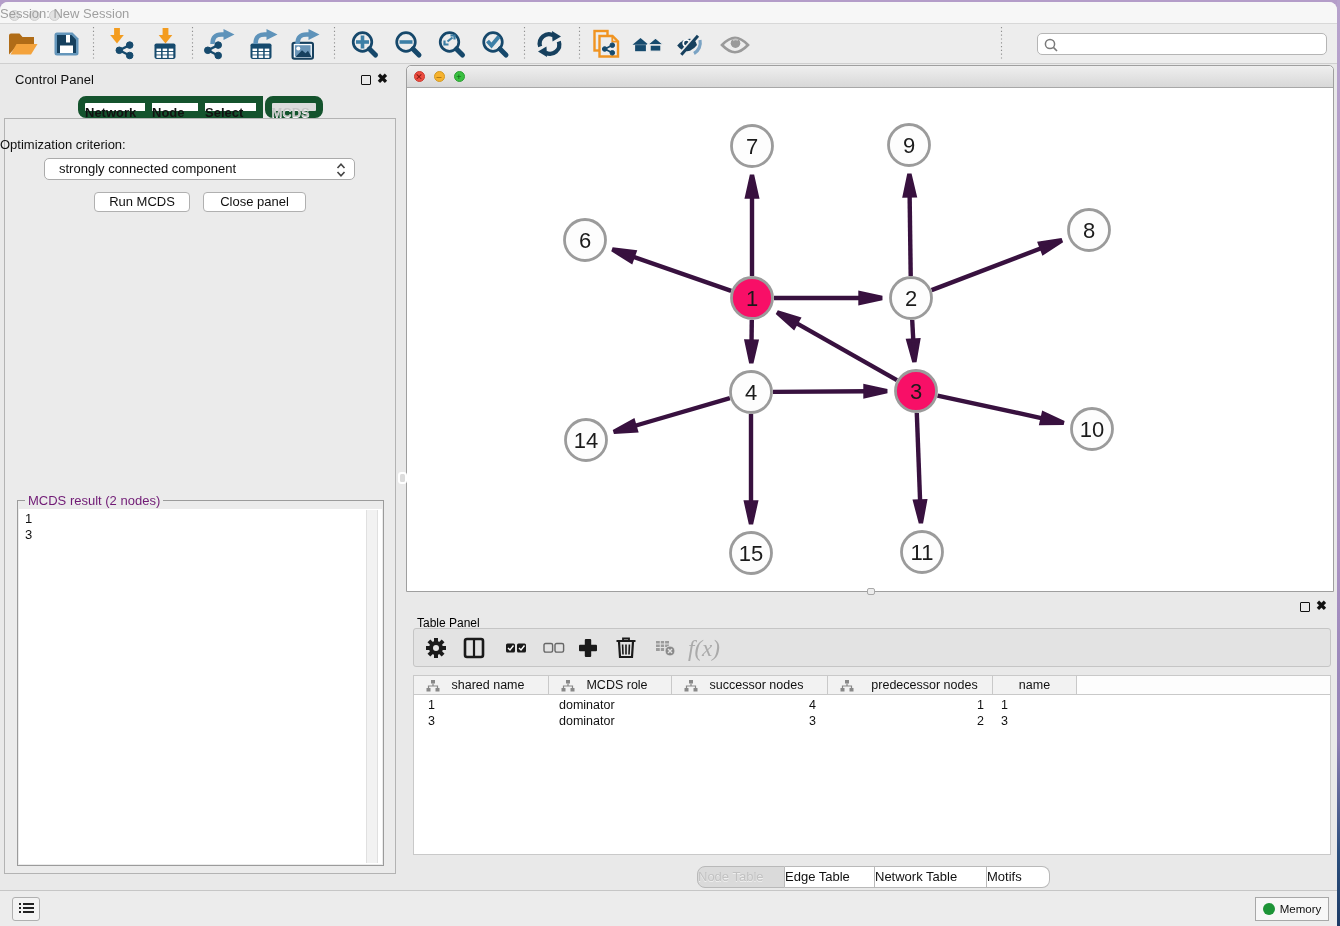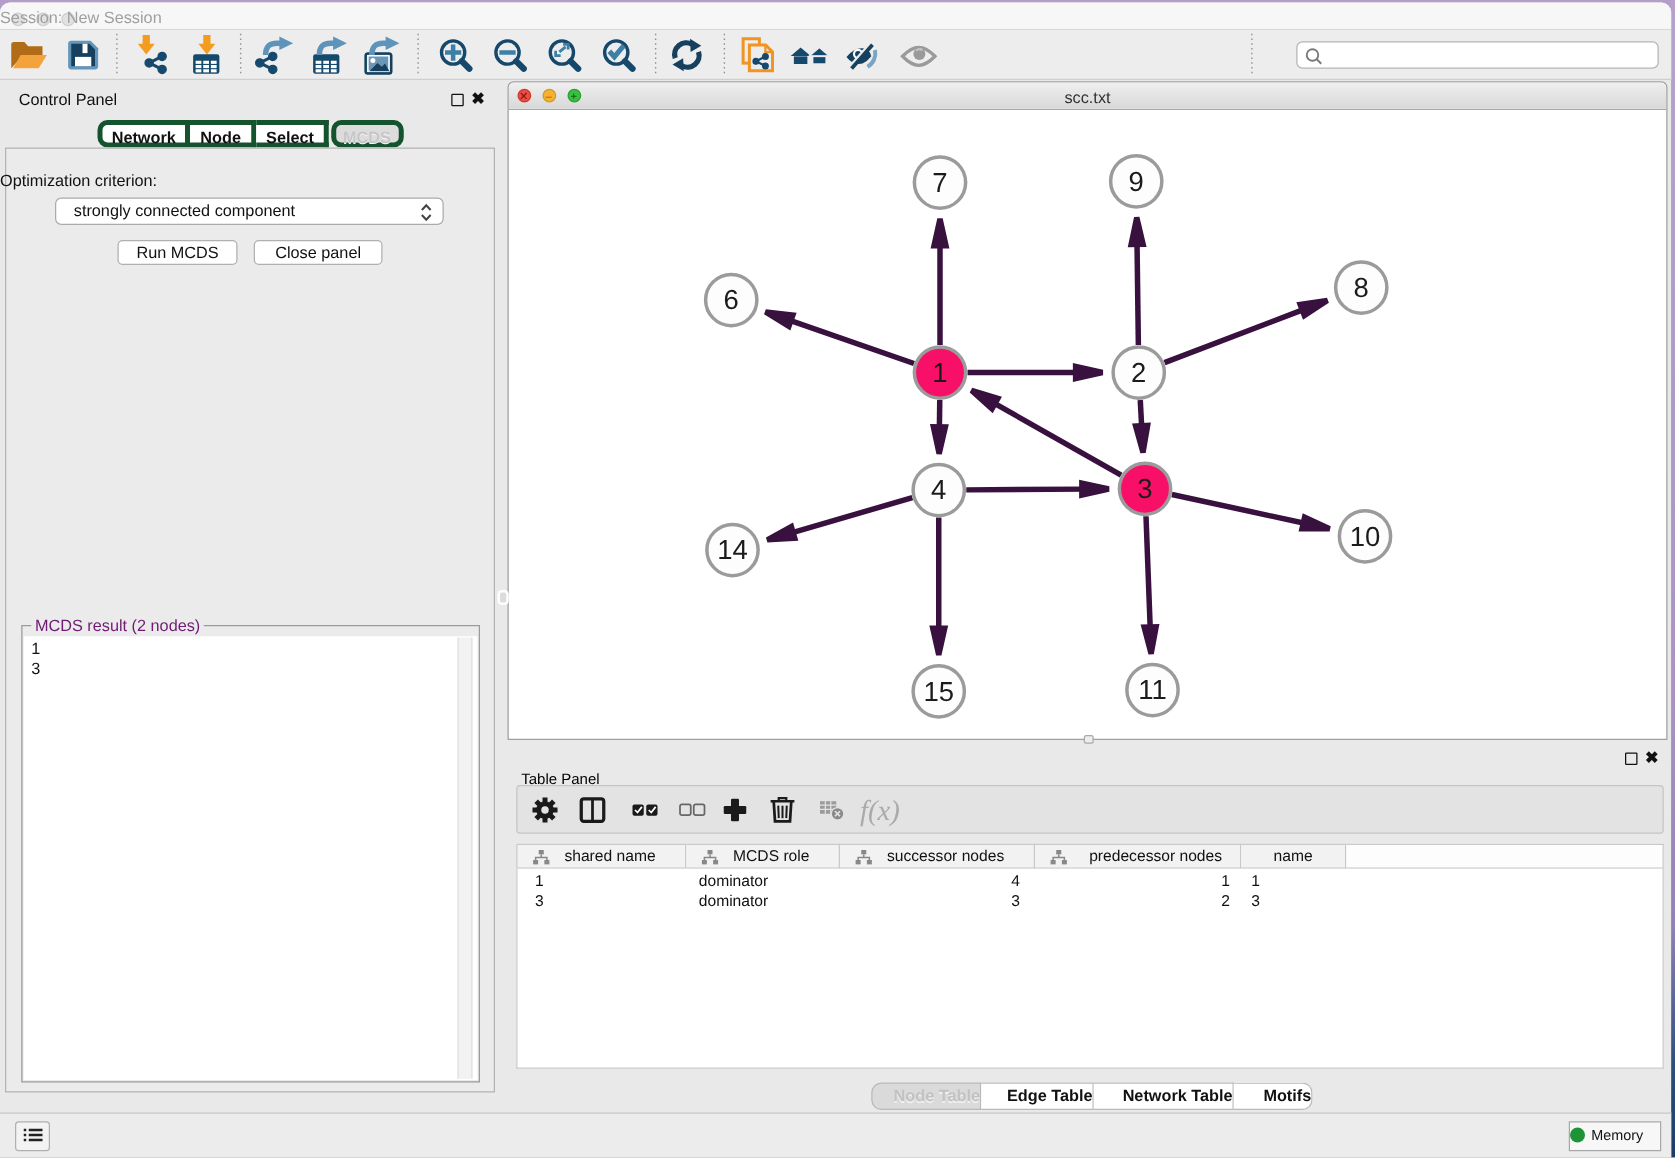--- a/index.html
+++ b/index.html
@@ -7,43 +7,43 @@
 #deskR{left:1337px;top:0;width:3px;height:926px;background:linear-gradient(180deg,#b7a2cc 0%,#ab92c3 60%,#9181b5 80%,#2c4f7e 92%,#1d3b66 100%)}
 #win{left:0;top:2px;width:1337px;height:924px;background:#e9e9e9;border-radius:8px 8px 0 0}
 #titlebar{left:0;top:2px;width:1337px;height:22px;background:#f7f7f7;border-radius:8px 8px 0 0;border-bottom:1px solid #d8d8d8}
 .tl{top:7.5px;width:11px;height:11px;border-radius:50%;background:#e2e2e2;border:1px solid #cecece}
 #wtitle{top:6px;left:0;width:1337px;font-size:13px;color:#9f9f9f}
 #toolbar{left:0;top:24px;width:1337px;height:40px;background:#ededed;border-bottom:1px solid #cfcfcf}
 #search{left:1037px;top:33px;width:290px;height:22px;background:#fff;border:1px solid #b5b5b5;border-radius:5px}
 #cp-head{left:15px;top:72px;font-size:13px;color:#111}
 .fltbox{width:10px;height:10px;border:1.5px solid #111;border-radius:1px}
 .xclose{font-size:13px;font-weight:bold;color:#111}
-.tab{top:96px;height:22px;border:4px solid #14532d;background:#fff;font-size:13px;font-weight:bold;color:#111;text-align:center;line-height:20px}
+.tab{top:96px;height:22px;border:7px solid #14532d;background:#fff;font-size:13px;font-weight:bold;color:#111;line-height:20px}
 #pane{left:4px;top:118px;width:392px;height:756px;border:1px solid #b3b3b3;background:#ebebeb}
 #optlbl{left:0;top:137px;width:400px;text-align:left;font-size:13px;color:#111}
 #combo{left:44px;top:158px;width:311px;height:22px;background:#fff;border:1px solid #ababab;border-radius:5px;font-size:13px;color:#111;line-height:20px;padding-left:14px}
 .btn{top:192px;height:20px;background:#fff;border:1px solid #b0b0b0;border-radius:4px;font-size:13px;color:#111;text-align:center;line-height:18px}
 #fieldset{left:17px;top:500px;width:367px;height:366px;border:1px solid #9b9b9b}
 #legend{left:25px;top:493px;background:#ebebeb;padding:0 3px;font-size:13px;color:#701a75}
 #resultbox{left:19px;top:509px;width:363px;height:355px;background:#fff;font-size:13px;color:#111;line-height:16px;padding:2px 0 0 6px}
 #vsb{left:366px;top:510px;width:12px;height:353px;background:#f2f2f2;border-left:1px solid #e0e0e0;border-right:1px solid #e0e0e0}
 #nwin{left:406px;top:65px;width:928px;height:527px;border:1px solid #9f9f9f;border-radius:5px 5px 0 0;background:#fff}
 #ntitle{left:0;top:0;width:926px;height:22px;background:linear-gradient(180deg,#efefef,#d8d8d8);border-bottom:1px solid #a8a8a8;border-radius:5px 5px 0 0}
 .mbtn{top:5px;width:11px;height:11px;border-radius:50%;font-size:9px;line-height:11px;text-align:center}
 #scclbl{top:4px;left:0;width:926px;text-align:center;font-size:13px;color:#333}
 #tp-head{left:417px;top:616px;font-size:12px;color:#000000}
 #tptb{left:413px;top:628px;width:918px;height:39px;background:#e3e3e3;border:1px solid #c5c5c5;border-radius:3px}
 .thcell{top:675px;height:20px;background:#f2f2f2;border-right:1px solid #c9c9c9;border-top:1px solid #c9c9c9;border-bottom:1px solid #c9c9c9;font-size:12.5px;color:#111;text-align:center;line-height:19px}
 #theadfill{left:1077px;top:675px;width:254px;height:20px;background:#fdfdfd;border-top:1px solid #c9c9c9;border-bottom:1px solid #c9c9c9;border-right:1px solid #c9c9c9}
 #tbody{left:413px;top:695px;width:918px;height:160px;background:#fff;border:1px solid #c9c9c9;border-top:none;font-size:12.5px;color:#111}
 .cell{position:absolute;height:16px;line-height:16px}
-.btab{top:866px;height:22px;background:#fff;border:1px solid #b9b9b9;font-size:13px;font-weight:bold;color:#111;text-align:right;line-height:20px}
+.btab{top:866px;height:22px;background:#fff;border:1px solid #b9b9b9;font-size:13px;font-weight:normal;color:#111;text-align:left;line-height:20px}
 #statusbar{left:0;top:890px;width:1337px;height:36px;border-top:1px solid #c6c6c6;background:#ececec}
 #listbtn{left:12px;top:897px;width:28px;height:24px;border:1px solid #b0b0b0;border-radius:3px;background:#f3f3f3}
-#membtn{left:1255px;top:897px;width:74px;height:24px;border:1px solid #a8a8a8;background:#f7f7f7;font-size:11.5px;color:#111;line-height:22px;}
+#membtn{left:1255px;top:897px;width:74px;height:24px;border:1px solid #a8a8a8;background:#f7f7f7;font-size:11.5px;color:#111;line-height:22px;text-align:center}
 </style></head><body>
 <div class="abs" id="win"></div>
 <div class="abs" id="deskR"></div>
 <div class="abs" id="titlebar">
   <div class="abs tl" style="left:8.5px"></div>
     <div class="abs tl" style="left:28.5px"></div>
     <div class="abs tl" style="left:48.5px"></div>
 </div>
 <div class="abs" id="wtitle">Session: New Session</div>
 <div class="abs" id="toolbar"></div>
@@ -226,21 +226,20 @@
 <div class="abs btn" style="left:203px;width:103px">Close panel</div>
 <div class="abs" id="fieldset"></div>
 <div class="abs" id="legend">MCDS result (2 nodes)</div>
 <div class="abs" id="resultbox">1<br>3</div>
 <div class="abs" id="vsb"></div>
 <div class="abs" id="nwin">
   <div class="abs" id="ntitle">
     <div class="abs mbtn" style="left:6.5px;background:#ee4c40;border:1px solid #c93a31;color:#7d1610">✕</div>
     <div class="abs mbtn" style="left:26.5px;background:#f6b22e;border:1px solid #d29a23;color:#8e5e08">–</div>
     <div class="abs mbtn" style="left:46.5px;background:#39c040;border:1px solid #2c9e34;color:#0e5a13">+</div>
-    <div class="abs" id="scclbl">scc.txt</div>
   </div>
   <svg class="abs" style="left:0;top:22px" width="926" height="498" viewBox="406 87 926 498" font-family="Liberation Sans, sans-serif">
 <g stroke="#38113f" stroke-width="4.4" fill="#38113f">
 <line x1="751.0" y1="275.0" x2="751.0" y2="193.5"></line>
 <polygon points="751.0,174.0 755.8,195.5 746.2,195.5"></polygon>
 <line x1="730.2" y1="289.8" x2="629.8" y2="254.9"></line>
 <polygon points="611.4,248.5 633.3,251.0 630.1,260.1"></polygon>
 <line x1="773.0" y1="297.0" x2="861.5" y2="297.0"></line>
 <polygon points="881.0,297.0 859.5,301.8 859.5,292.2"></polygon>
 <line x1="750.8" y1="319.0" x2="750.5" y2="342.5"></line>

